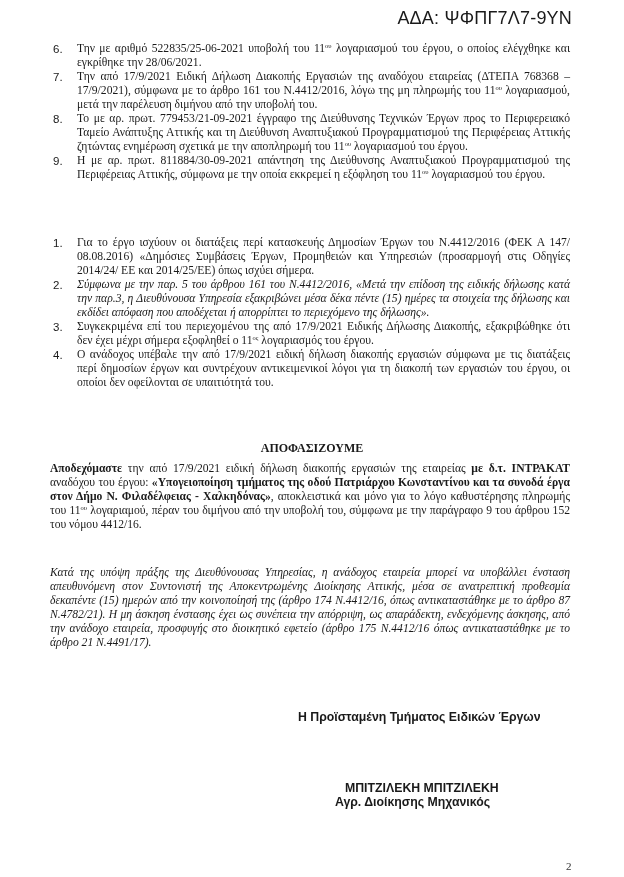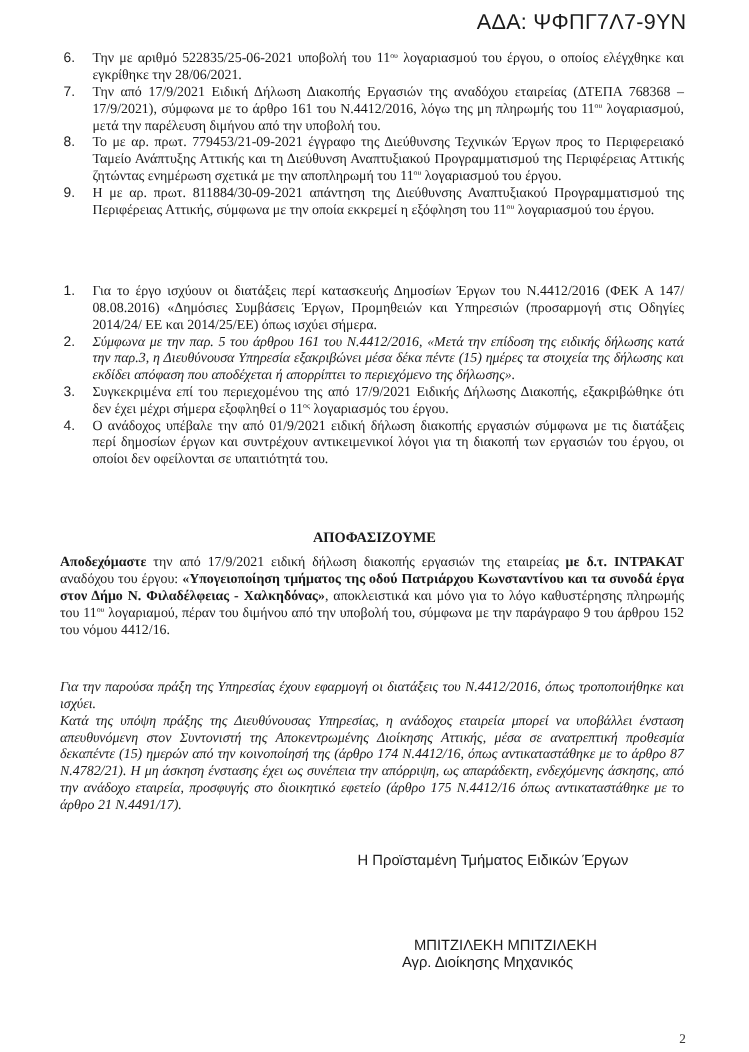--- a/index.html
+++ b/index.html
@@ -9,21 +9,21 @@
          font-size: 18px; letter-spacing: 0.2px; }
   .block { position: absolute; left: 50px; width: 520px; font-size: 11.6px; line-height: 14px; }
   ol.items { list-style: none; margin: 0; padding: 0; }
   ol.items li { position: relative; padding-left: 27px; text-align: justify; text-align-last: left; margin: 0; }
   ol.items li .num { position: absolute; left: 3px; top: 0; font-family: "Liberation Sans", sans-serif; font-size: 11.5px; }
   sup { font-size: 6.5px; line-height: 0; vertical-align: 4px; }
   .italic { font-style: italic; }
   .heading-under { font-weight: bold; text-decoration: underline; font-size: 11.8px; margin: 0 0 1px 0; }
   .center-title { position: absolute; left: 0; width: 624px; text-align: center; font-weight: bold; font-size: 12px; }
   .para { text-align: justify; text-align-last: left; margin: 0; }
-  .sig { position: absolute; font-family: "Liberation Sans", sans-serif; font-weight: normal; font-size: 12.3px; }
+  .sig { position: absolute; font-family: "Liberation Sans", sans-serif; font-weight: bold; font-size: 12.3px; }
   .pagenum { position: absolute; left: 566px; top: 860px; font-size: 11px; color: #333; }
 </style>
 </head>
 <body>
 
 <div class="ada">ΑΔΑ: ΨΦΠΓ7Λ7-9ΥΝ</div>
 
 <div class="block" style="top:42px;">
   <ol class="items">
     <li>
@@ -46,34 +46,33 @@
     <li>
       <span class="num">1.</span><span>Για το έργο ισχύουν οι διατάξεις περί κατασκευής Δημοσίων Έργων του Ν.4412/2016 (ΦΕΚ Α 147/ 08.08.2016) «Δημόσιες Συμβάσεις Έργων, Προμηθειών και Υπηρεσιών (προσαρμογή στις Οδηγίες 2014/24/ ΕΕ και 2014/25/ΕΕ) όπως ισχύει σήμερα.</span>
     </li>
     <li class="italic">
       <span class="num" style="font-style:normal">2.</span><span>Σύμφωνα με την παρ. 5 του άρθρου 161 του Ν.4412/2016, «Μετά την επίδοση της ειδικής δήλωσης κατά την παρ.3, η Διευθύνουσα Υπηρεσία εξακριβώνει μέσα δέκα πέντε (15) ημέρες τα στοιχεία της δήλωσης και εκδίδει απόφαση που αποδέχεται ή απορρίπτει το περιεχόμενο της δήλωσης».</span>
     </li>
     <li>
       <span class="num">3.</span><span>Συγκεκριμένα επί του περιεχομένου της από 17/9/2021 Ειδικής Δήλωσης Διακοπής, εξακριβώθηκε ότι δεν έχει μέχρι σήμερα εξοφληθεί ο 11</span><sup>ος</sup><span> λογαριασμός του έργου.</span>
     </li>
     <li>
-      <span class="num">4.</span><span>Ο ανάδοχος υπέβαλε την από 01/9/2021 ειδική δήλωση διακοπής εργασιών σύμφωνα με τις διατάξεις περί δημοσίων έργων και συντρέχουν αντικειμενικοί λόγοι για τη διακοπή των εργασιών του έργου, οι οποίοι δεν οφείλονται σε υπαιτιότητά του.</span>
+      <span class="num">4.</span><span>Ο ανάδοχος υπέβαλε την από 17/9/2021 ειδική δήλωση διακοπής εργασιών σύμφωνα με τις διατάξεις περί δημοσίων έργων και συντρέχουν αντικειμενικοί λόγοι για τη διακοπή των εργασιών του έργου, οι οποίοι δεν οφείλονται σε υπαιτιότητά του.</span>
     </li>
   </ol>
 </div>
 
 <div class="center-title" style="top:441px;">ΑΠΟΦΑΣΙΖΟΥΜΕ</div>
 <div class="block" style="top:462px;">
   <p class="para">
     <b>Αποδεχόμαστε</b><span> την από 17/9/2021 ειδική δήλωση διακοπής εργασιών της εταιρείας </span><b>με δ.τ. ΙΝΤΡΑΚΑΤ</b><span> αναδόχου του έργου: </span><b>«Υπογειοποίηση τμήματος της οδού Πατριάρχου Κωνσταντίνου και τα συνοδά έργα στον Δήμο Ν. Φιλαδέλφειας - Χαλκηδόνας»</b><span>, αποκλειστικά και μόνο για το λόγο καθυστέρησης πληρωμής του 11</span><sup>ου</sup><span> λογαριαμού, πέραν του διμήνου από την υποβολή του, σύμφωνα με την παράγραφο 9 του άρθρου 152 του νόμου 4412/16.</span>
   </p>
 </div>
 
 <div class="block italic" style="top:566px;">
-  <p class="para">Για την παρούσα πράξη της Υπηρεσίας έχουν εφαρμογή οι διατάξεις του Ν.4412/2016, όπως τροποποιήθηκε και ισχύει.</p>
   <p class="para">Κατά της υπόψη πράξης της Διευθύνουσας Υπηρεσίας, η ανάδοχος εταιρεία μπορεί να υποβάλλει ένσταση απευθυνόμενη στον Συντονιστή της Αποκεντρωμένης Διοίκησης Αττικής, μέσα σε ανατρεπτική προθεσμία δεκαπέντε (15) ημερών από την κοινοποίησή της (άρθρο 174 Ν.4412/16, όπως αντικαταστάθηκε με το άρθρο 87 Ν.4782/21). Η μη άσκηση ένστασης έχει ως συνέπεια την απόρριψη, ως απαράδεκτη, ενδεχόμενης άσκησης, από την ανάδοχο εταιρεία, προσφυγής στο διοικητικό εφετείο (άρθρο 175 Ν.4412/16 όπως αντικαταστάθηκε με το άρθρο 21 Ν.4491/17).</p>
 </div>
 
 <div class="sig" style="top:710px; left:298px;">Η  Προϊσταμένη Τμήματος Ειδικών Έργων</div>
 <div class="sig" style="top:781px; left:345px;">ΜΠΙΤΖΙΛΕΚΗ ΜΠΙΤΖΙΛΕΚΗ</div>
 <div class="sig" style="top:795px; left:335px;">Αγρ. Διοίκησης Μηχανικός</div>
 
 <div class="pagenum">2</div>
 
 </body></html>

